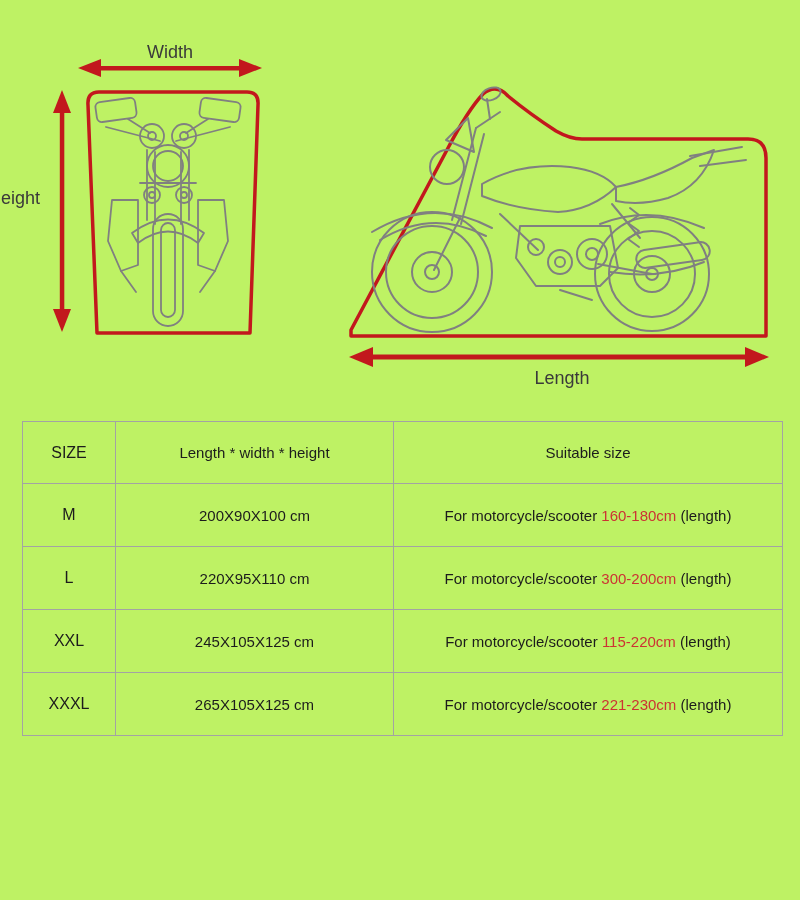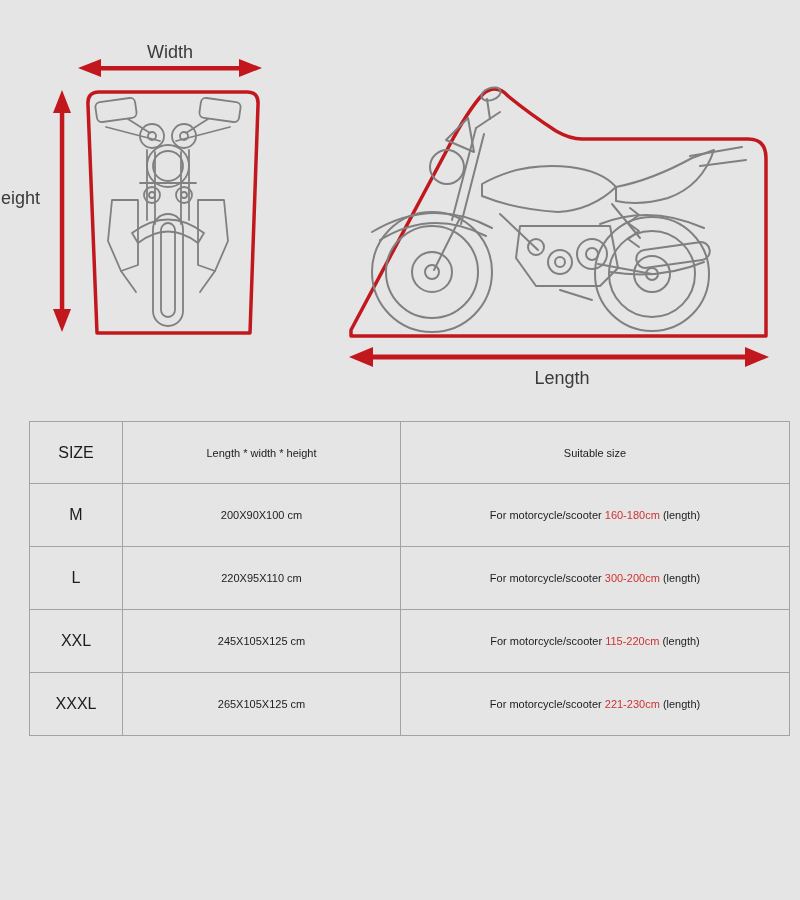--- a/index.html
+++ b/index.html
@@ -1,29 +1,29 @@
 <!DOCTYPE html>
 <html><head>
 <meta charset="utf-8">
 <style>
   html,body{margin:0;padding:0;background:#fff;}
   .screen{
-    position:relative;width:800px;height:900px;background:#e5e5e5;
+    position:relative;width:800px;height:900px;background:#bef264;
     overflow:hidden;font-family:"Liberation Sans",sans-serif;color:#1c1c1c;
   }
   .diagram-area{position:absolute;left:0;top:0;width:800px;height:410px;}
   .diagram-area svg{display:block;}
   svg text{font-family:"Liberation Sans",sans-serif;fill:#3a3a3a;font-size:18px;}
   .size-table{
     position:absolute;left:22px;top:421px;width:760px;
-    border-collapse:collapse;table-layout:fixed;margin-left:7px;
+    border-collapse:collapse;table-layout:fixed;
   }
   .size-table td{
     border:1.5px solid #a3a3a3;text-align:center;vertical-align:middle;
-    font-size:11px;color:#1c1c1c;padding:0 4px;
+    font-size:15px;color:#1c1c1c;padding:0 4px;
   }
   .size-table tr{height:63px;}
   .size-table tr.hdr{height:62px;}
   .size-table td.size-col{font-size:16px;}
   .hl{color:#cc3333;}
 </style>
 </head>
 <body>
 
 <div class="screen">

